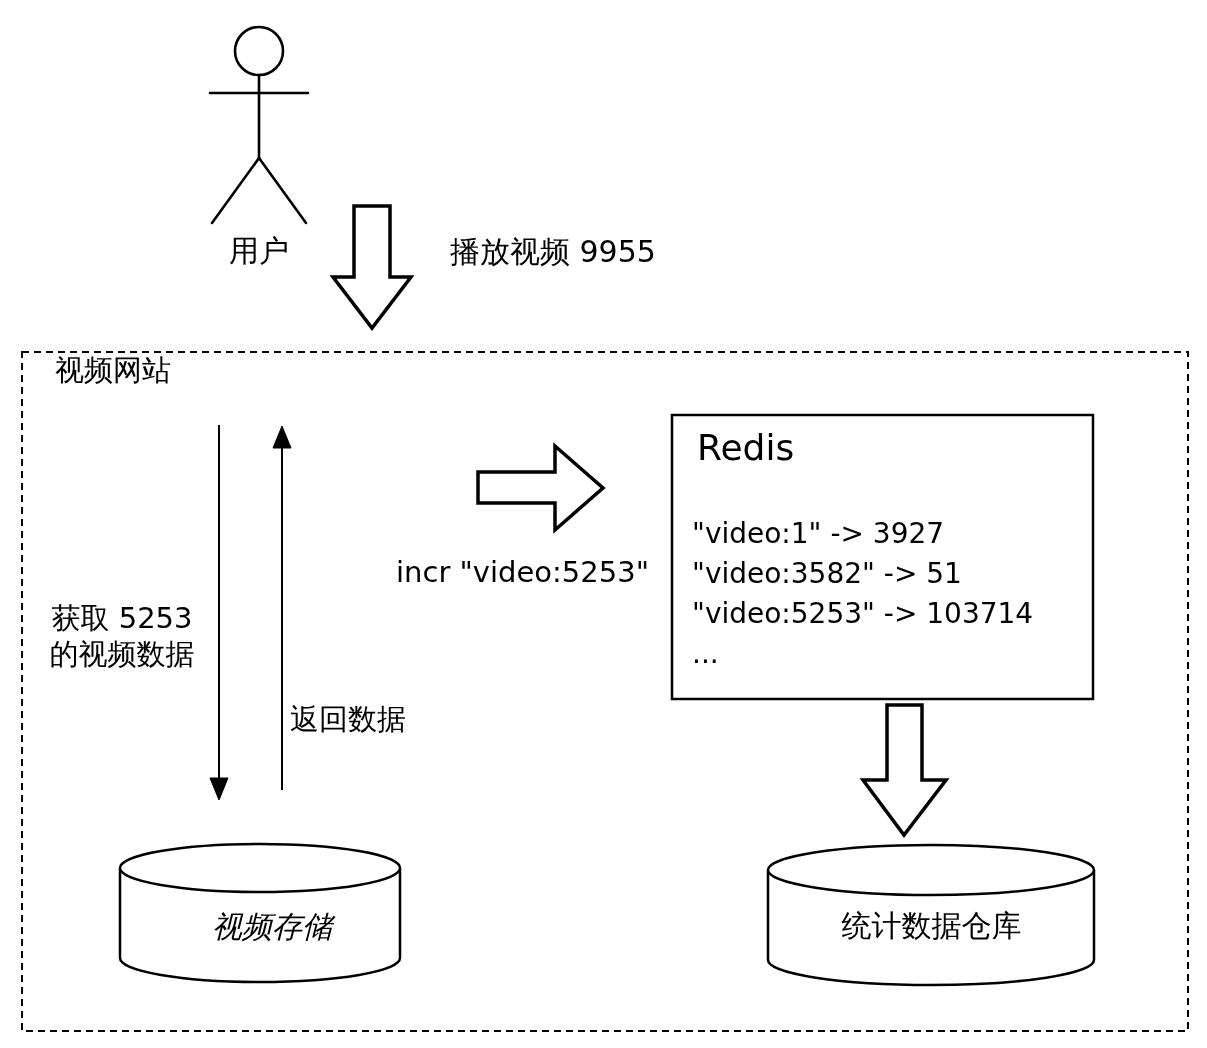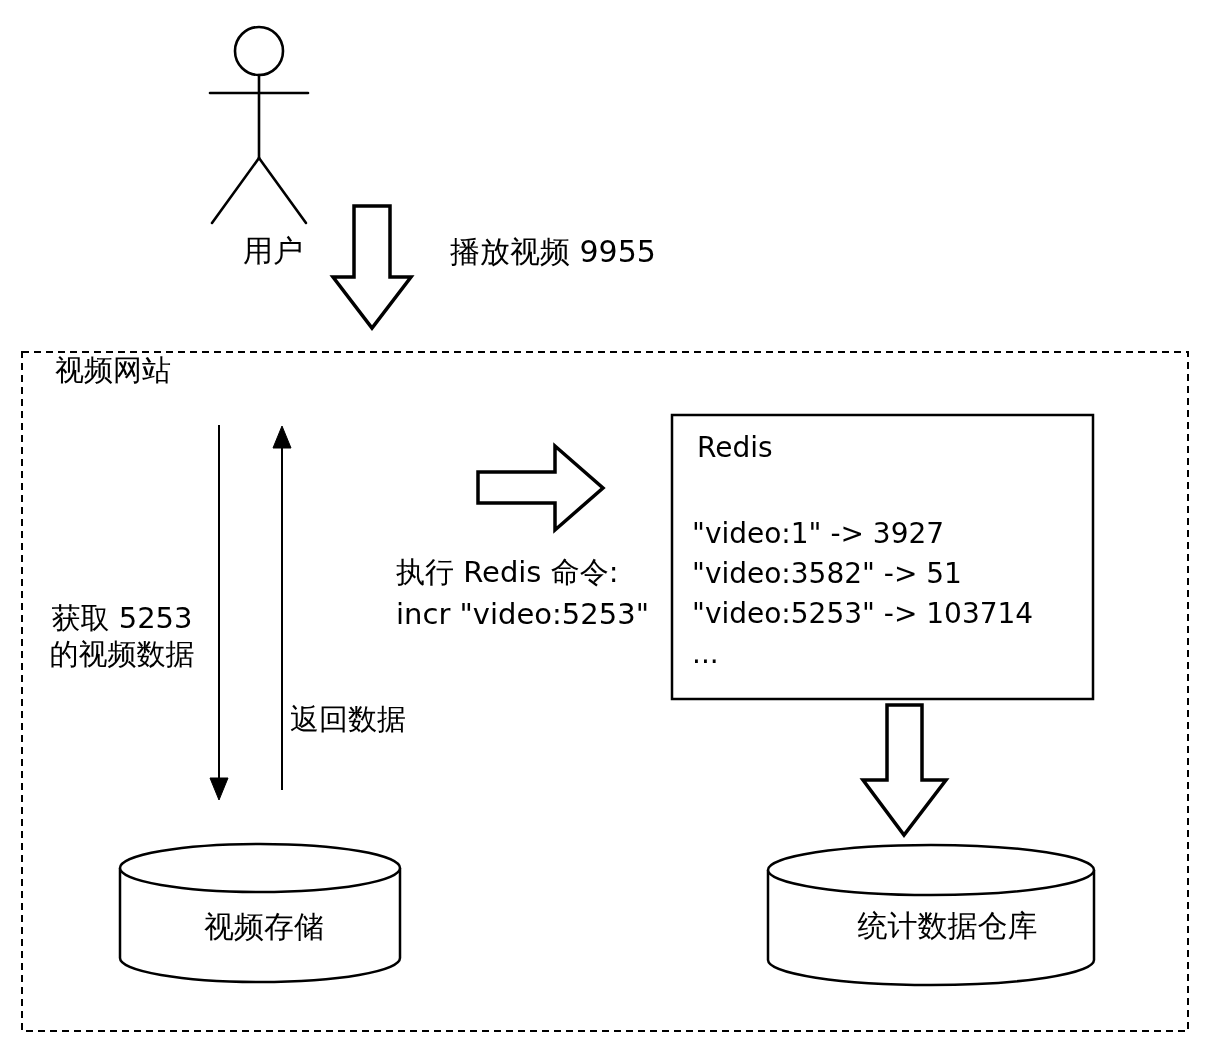--- a/index.html
+++ b/index.html
@@ -24,21 +24,21 @@
   .label {
     position: absolute;
     font-size: 29px;
     line-height: 36px;
     color: #000000;
     white-space: nowrap;
   }
   .center { text-align: center; }
   .right  { text-align: right; }
   .redis-title {
-    font-size: 28px;
+    font-size: 36px;
     line-height: 36px;
   }
   .redis-entries {
     font-size: 28px;
     line-height: 40px;
   }
   .exec-label { line-height: 42px; }
 </style>
 </head>
 <body>
@@ -79,45 +79,44 @@
       <path d="M120,868 L120,958 A140,24 0 0 0 400,958 L400,868"></path>
       <ellipse cx="260" cy="868" rx="140" ry="24"></ellipse>
     </g>
 
     <g fill="#ffffff" stroke="#000000" stroke-width="2.5">
       <path d="M768,870 L768,960 A163,25 0 0 0 1094,960 L1094,870"></path>
       <ellipse cx="931" cy="870" rx="163" ry="25"></ellipse>
     </g>
   </svg>
 
-  <div class="label center" style="left:226px; top:233px; width:66px; font-size:30px;margin-left:14px;">用户</div>
+  <div class="label center" style="left:226px; top:233px; width:66px; font-size:30px;">用户</div>
 
   <div class="label" style="left:450px; top:234px; font-size:30px;">播放视频 9955</div>
 
   <div class="label" style="left:55px; top:352px;">视频网站</div>
 
   <div class="label center" style="left:36px; top:600px; width:172px;">
     <div>获取 5253</div>
     <div>的视频数据</div>
   </div>
 
   <div class="label" style="left:290px; top:701px;text-align:right;">返回数据</div>
 
   <div class="label exec-label" style="left:396px; top:551px;">
-    <div>执行 Redis 命令:</div>
     <div>incr "video:5253"</div>
   </div>
 
   <div class="label redis-title" style="left:697px; top:430px;">Redis</div>
 
   <div class="label redis-entries" style="left:692px; top:514px;">
     <div>"video:1" -&gt; 3927</div>
     <div>"video:3582" -&gt; 51</div>
     <div>"video:5253" -&gt; 103714</div>
     <div>...</div>
   </div>
 
 
-  <div class="label center" style="left:124px; top:909px; width:280px; font-size:30px;">视频存储</div>
+  <div class="label center" style="left:132px; top:909px; width:280px; font-size:30px;font-style:italic;">视频存储</div>
 
-  <div class="label center" style="left:768px; top:908px; width:327px; font-size:30px;padding-left:16px;">统计数据仓库</div>
+  <div class="label center" style="left:768px; top:908px; width:327px; font-size:30px;">统计数据仓库</div>
 
 </div>
 
 </body></html>

